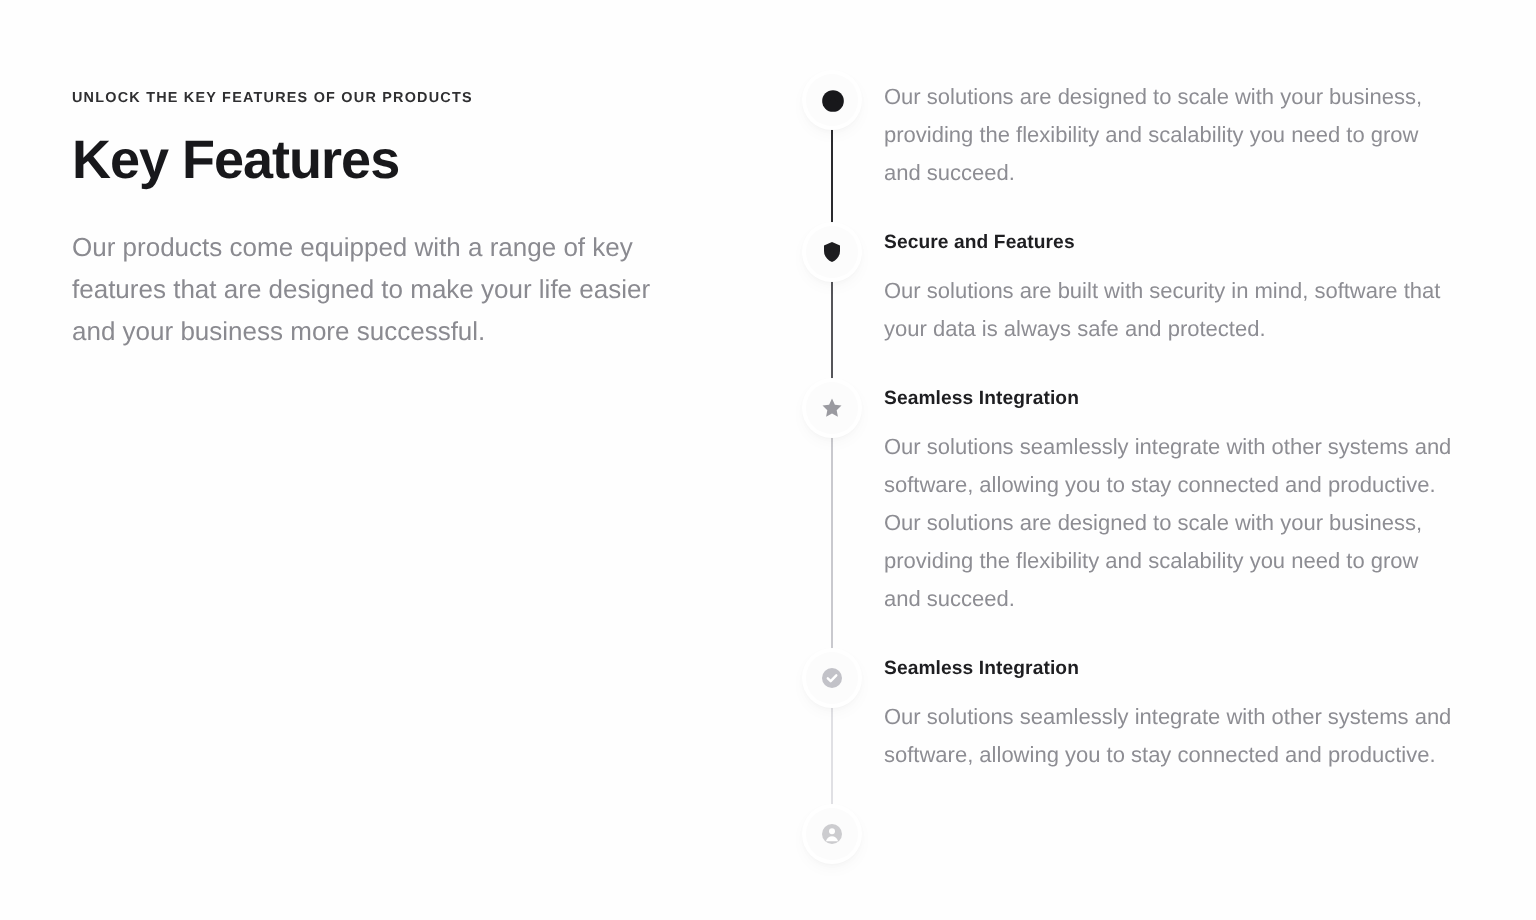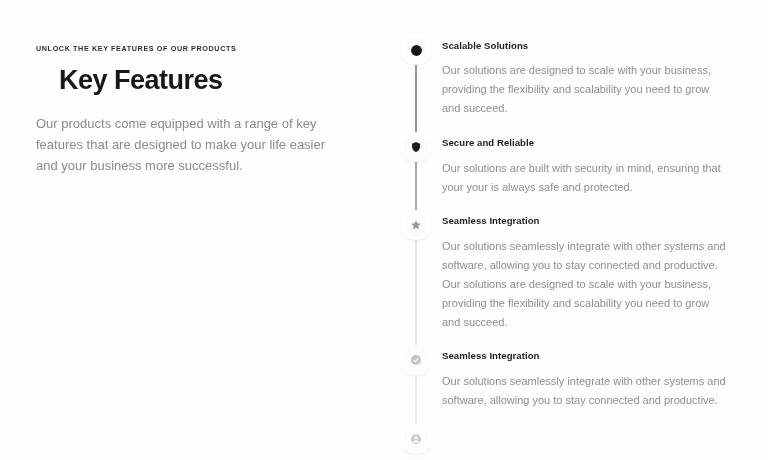--- a/index.html
+++ b/index.html
@@ -33,21 +33,20 @@
     line-height:1.2;
     margin-bottom:11px;
   }
   .headline {
     font-size:27px;
     font-weight:bold;
     letter-spacing:-0.5px;
     color:#18181b;
     line-height:1.15;
     margin-bottom:17px;
-    margin-left:23px;
   }
   .lead {
     font-size:13px;
     color:#8a8a90;
     line-height:1.62;
     max-width:305px;
   }
 
   
   .right-col {
@@ -143,40 +142,39 @@
             <div class="tl-node">
               <span class="disc">
                 <svg width="13" height="13" viewBox="0 0 24 24">
                   <circle cx="12" cy="12" r="10" fill="#18181b" stroke="none"></circle>
                   <path d="M12 7.5 L16 13 L8 13 Z" fill="#18181b" stroke="none"></path>
                 </svg>
               </span>
             </div>
           </div>
           <div class="tl-body">
-            <div class="tl-title">Scalable Solutions</div>
             <p class="tl-desc">Our solutions are designed to scale with your business, providing the flexibility and scalability you need to grow and succeed.</p>
           </div>
         </div>
         <div class="tl-item">
           <div class="tl-rail">
             <div class="tl-line" style="background: rgb(85, 85, 90);"></div>
             <div class="tl-node">
               <span class="disc">
                 <svg width="12" height="12" viewBox="0 0 24 24">
                   <path d="M12 2 L20 5.5 V11 c0 5.2-3.4 9.2-8 11 -4.6-1.8-8-5.8-8-11 V5.5 Z" fill="#1d1d20" stroke="none"></path>
                   <circle cx="12" cy="10.5" r="2.4" fill="#1d1d20"></circle>
                   <path d="M12 11 v3.6" stroke="#1d1d20" stroke-width="2.2" stroke-linecap="round"></path>
                 </svg>
               </span>
             </div>
           </div>
           <div class="tl-body">
-            <div class="tl-title">Secure and Reliable</div>
-            <p class="tl-desc">Our solutions are built with security in mind, ensuring that your your is always safe and protected.</p>
+            <div class="tl-title">Secure and Features</div>
+            <p class="tl-desc">Our solutions are built with security in mind, software that your data is always safe and protected.</p>
           </div>
         </div>
         <div class="tl-item">
           <div class="tl-rail">
             <div class="tl-line" style="background: rgb(201, 201, 206);"></div>
             <div class="tl-node">
               <span class="disc">
                 <svg width="12" height="12" viewBox="0 0 24 24">
                   <path d="M12 2.6 l2.9 6.1 6.6.9 -4.8 4.6 1.2 6.6 -5.9-3.2 -5.9 3.2 1.2-6.6 -4.8-4.6 6.6-.9 Z" fill="#9a9aa0" stroke="none"></path>
                 </svg>

